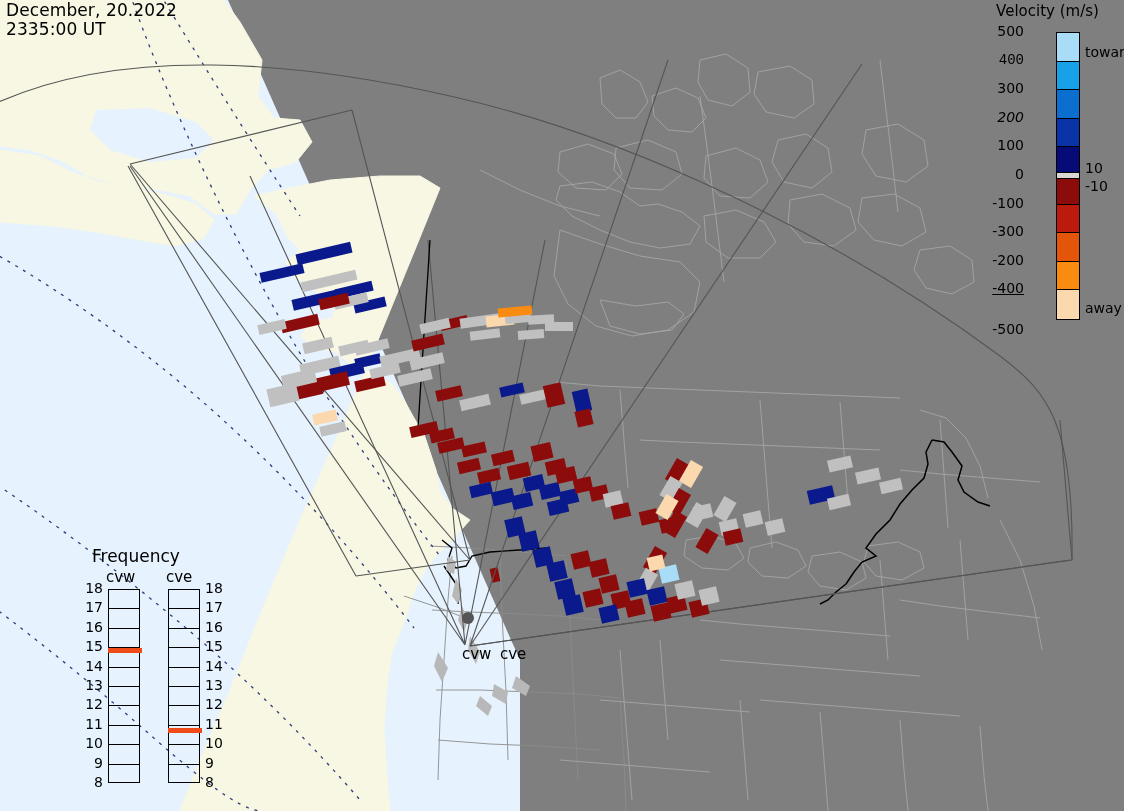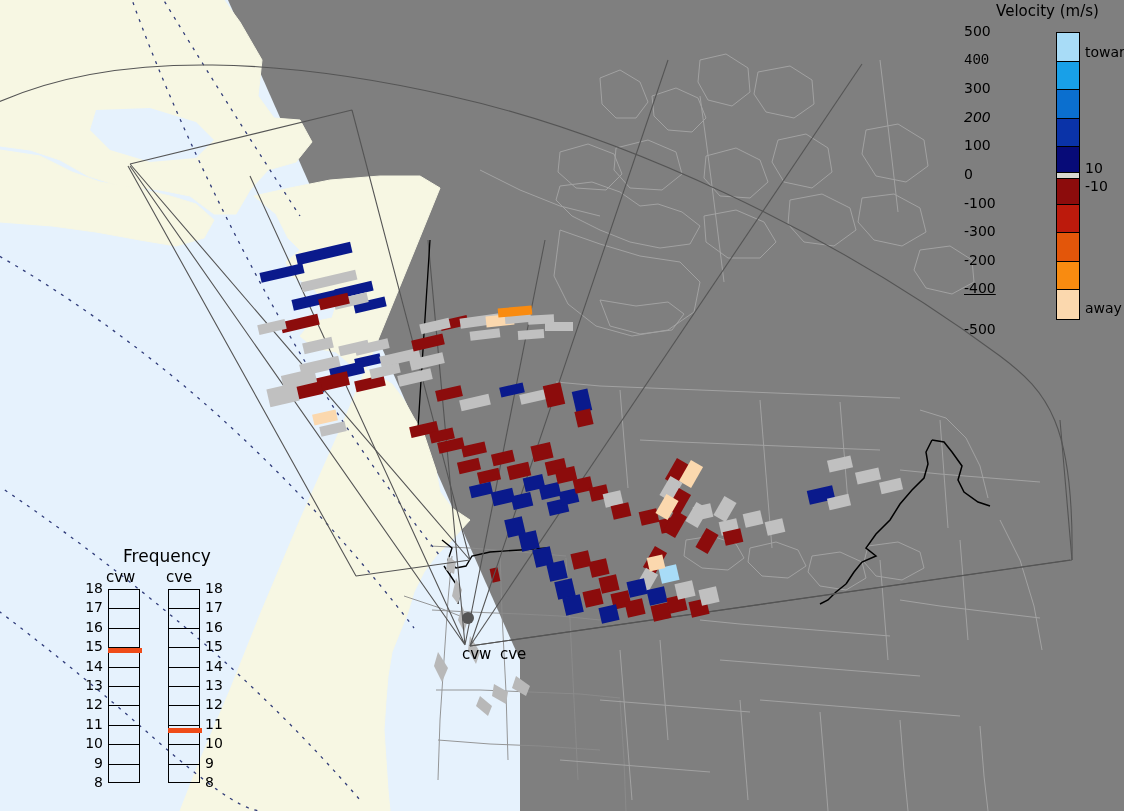--- a/index.html
+++ b/index.html
@@ -28,31 +28,31 @@
     position:absolute;left:0;top:2px;width:145px;text-align:center;
     color:#000;font-size:15px;white-space:nowrap;
   }
   #cbar .bar{
     position:absolute;left:81px;top:32px;width:24px;height:288px;
     border:1px solid #000;box-sizing:border-box;
   }
   #cbar .band{position:absolute;left:0;width:100%;box-sizing:border-box;border-bottom:1px solid #000;}
   #cbar .band.last{border-bottom:none;}
   #cbar .ticklab{
-    position:absolute;right:100px;color:#000;font-size:14px;
+    position:absolute;right:100px;color:#000;font-size:14px;text-align:right;
     white-space:nowrap;width:60px;
   }
   #cbar .sidelab{
     position:absolute;left:110px;color:#000;font-size:14px;white-space:nowrap;
   }
 
   
   #freq{position:absolute;left:92px;top:546px;width:150px;height:250px;z-index:70;}
   #freq .ftitle{
-    position:absolute;left:0;top:0;width:150px;text-align:center;
+    position:absolute;left:0;top:0;width:150px;
     color:#000;font-size:17px;white-space:nowrap;
   }
   #freq .colname{position:absolute;top:22px;color:#000;font-size:15px;white-space:nowrap;}
   #freq .fbox{
     position:absolute;top:43px;width:32px;height:194px;
     border:1px solid #000;box-sizing:border-box;background:transparent;
   }
   #freq .fseg{position:absolute;left:0;width:100%;box-sizing:border-box;border-bottom:1px solid #000;}
   #freq .fseg.last{border-bottom:none;}
   #freq .fmark{position:absolute;left:-1px;width:34px;height:5px;background:#ef4b18;}
@@ -337,20 +337,22 @@
             <rect x="700" y="588" width="18" height="16" fill="#c0c0c0" transform="rotate(-13 709 596)"></rect>
             <rect x="660" y="566" width="18" height="16" fill="#a8dcf7" transform="rotate(-13 669 574)"></rect>
             <rect x="648" y="556" width="16" height="14" fill="#fbd8ae" transform="rotate(-13 656 563)"></rect>
           </g>
 
         <circle cx="468" cy="618" r="6" fill="#555555"></circle>
       </g>
     </svg>
   </div>
 
+  <div class="stamp">December, 20.2022
+2335:00 UT</div>
 
   <div id="cbar">
     <div class="cbtitle">Velocity (m/s)</div>
     <div class="bar" id="cbarbands">
         <div class="band" style="top: 0px; height: 28.6px; background: rgb(168, 220, 247);"></div>
         <div class="band" style="top: 28.6px; height: 28.6px; background: rgb(24, 160, 232);"></div>
         <div class="band" style="top: 57.2px; height: 28.6px; background: rgb(11, 111, 207);"></div>
         <div class="band" style="top: 85.8px; height: 28.6px; background: rgb(10, 51, 168);"></div>
         <div class="band" style="top: 114.4px; height: 25.74px; background: rgb(7, 11, 120);"></div>
         <div class="band" style="top: 140.14px; height: 5.72px; background: rgb(216, 216, 208);"></div>

